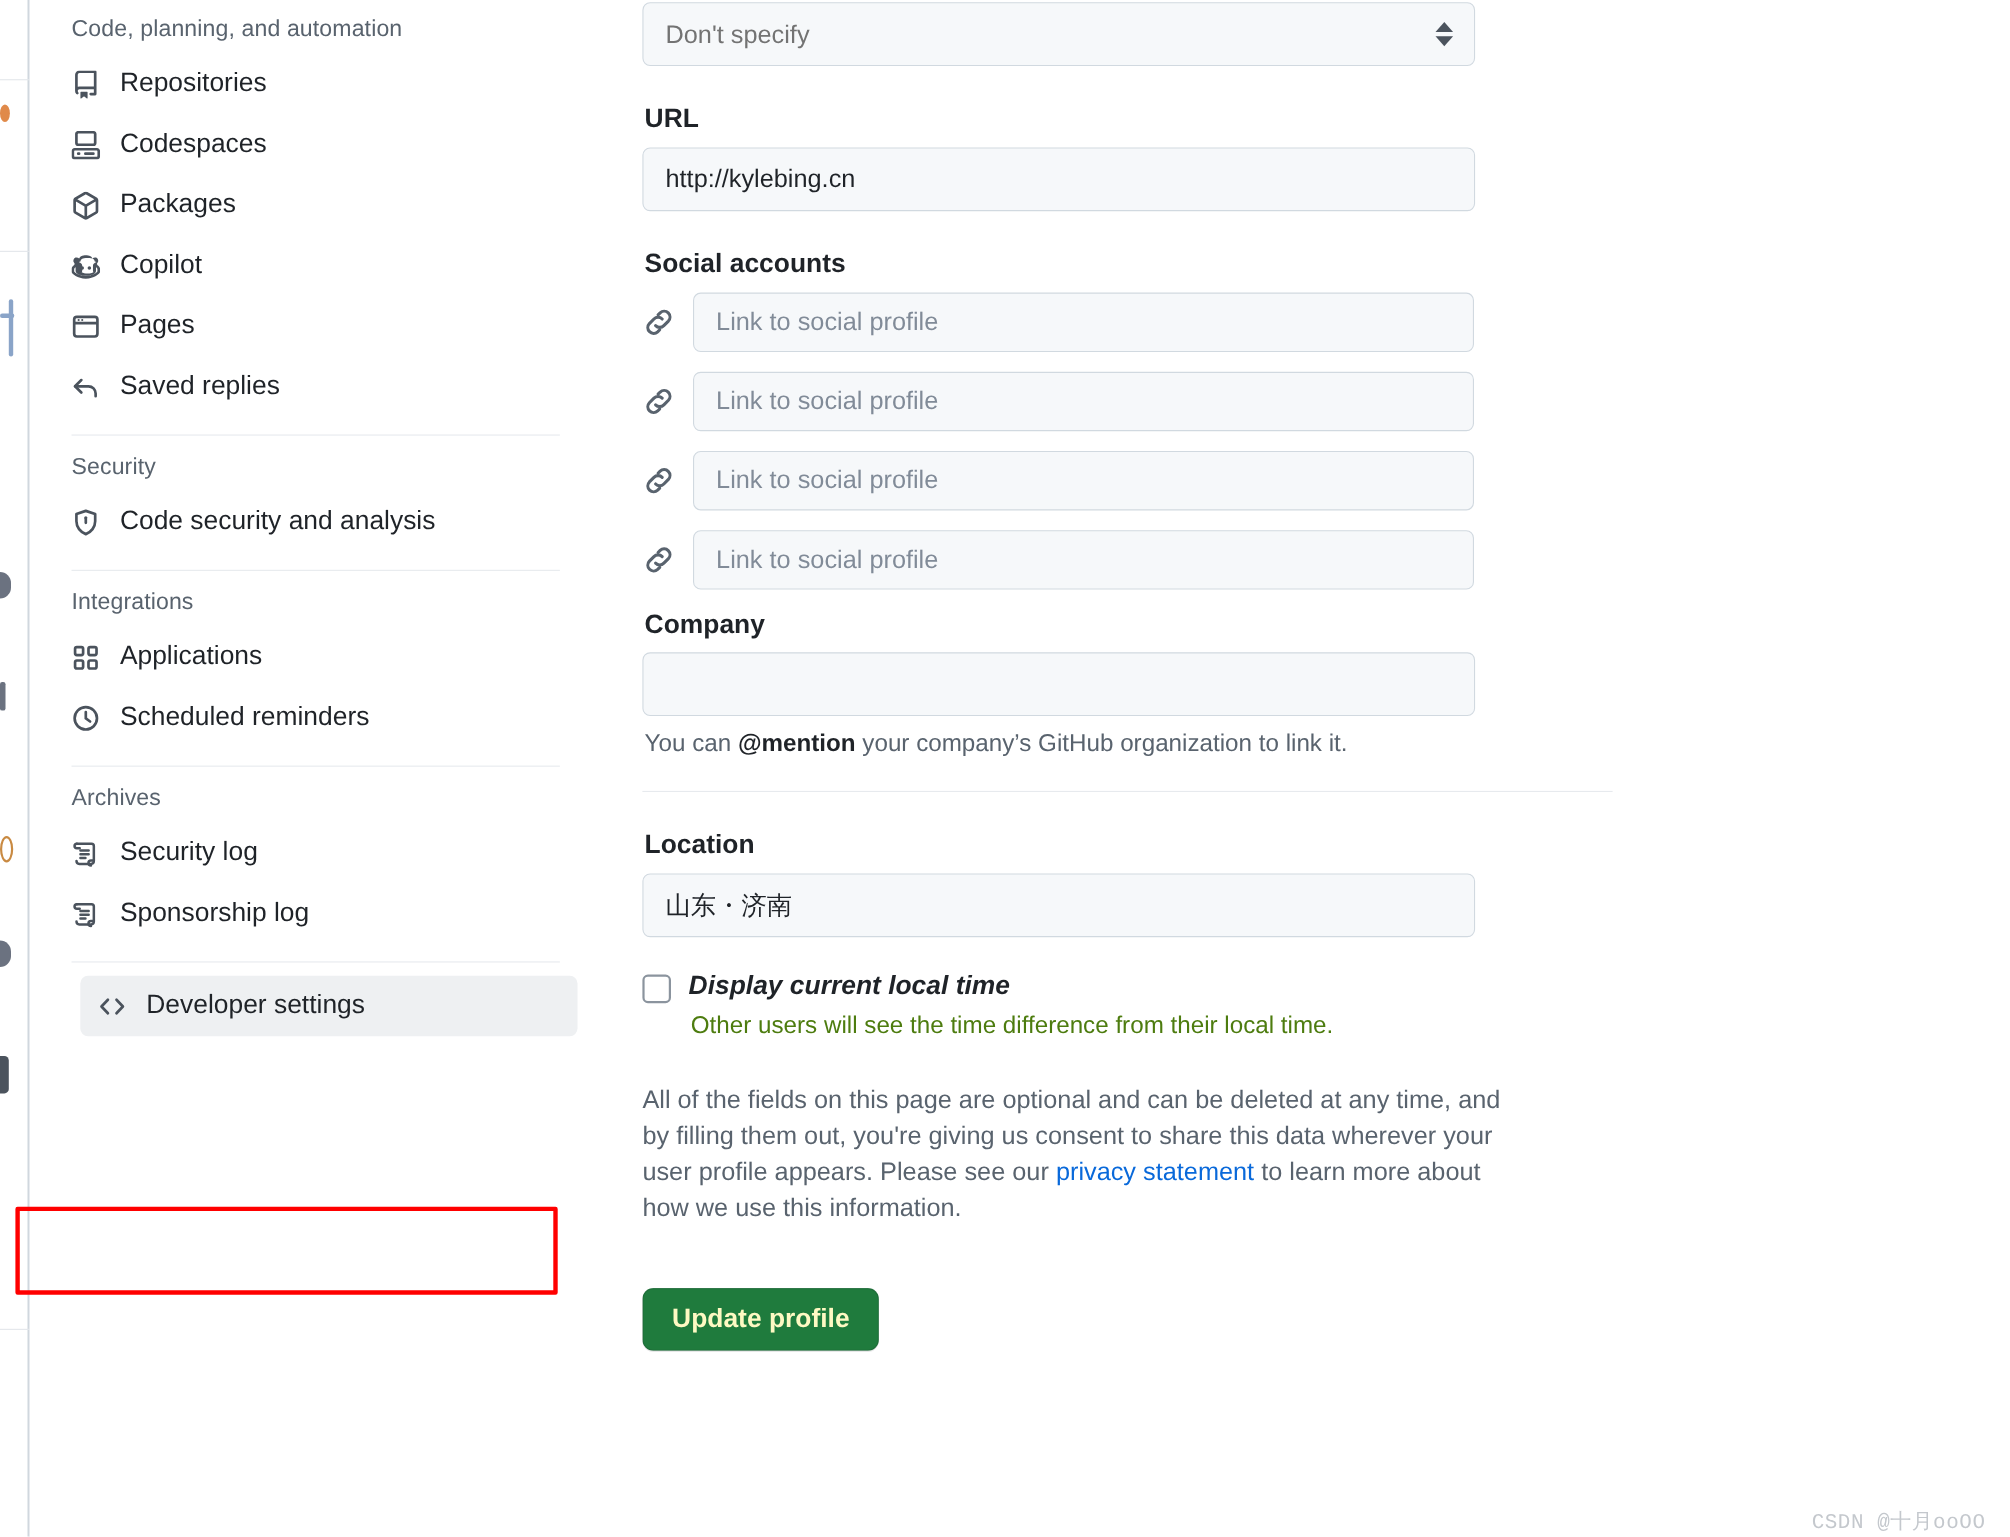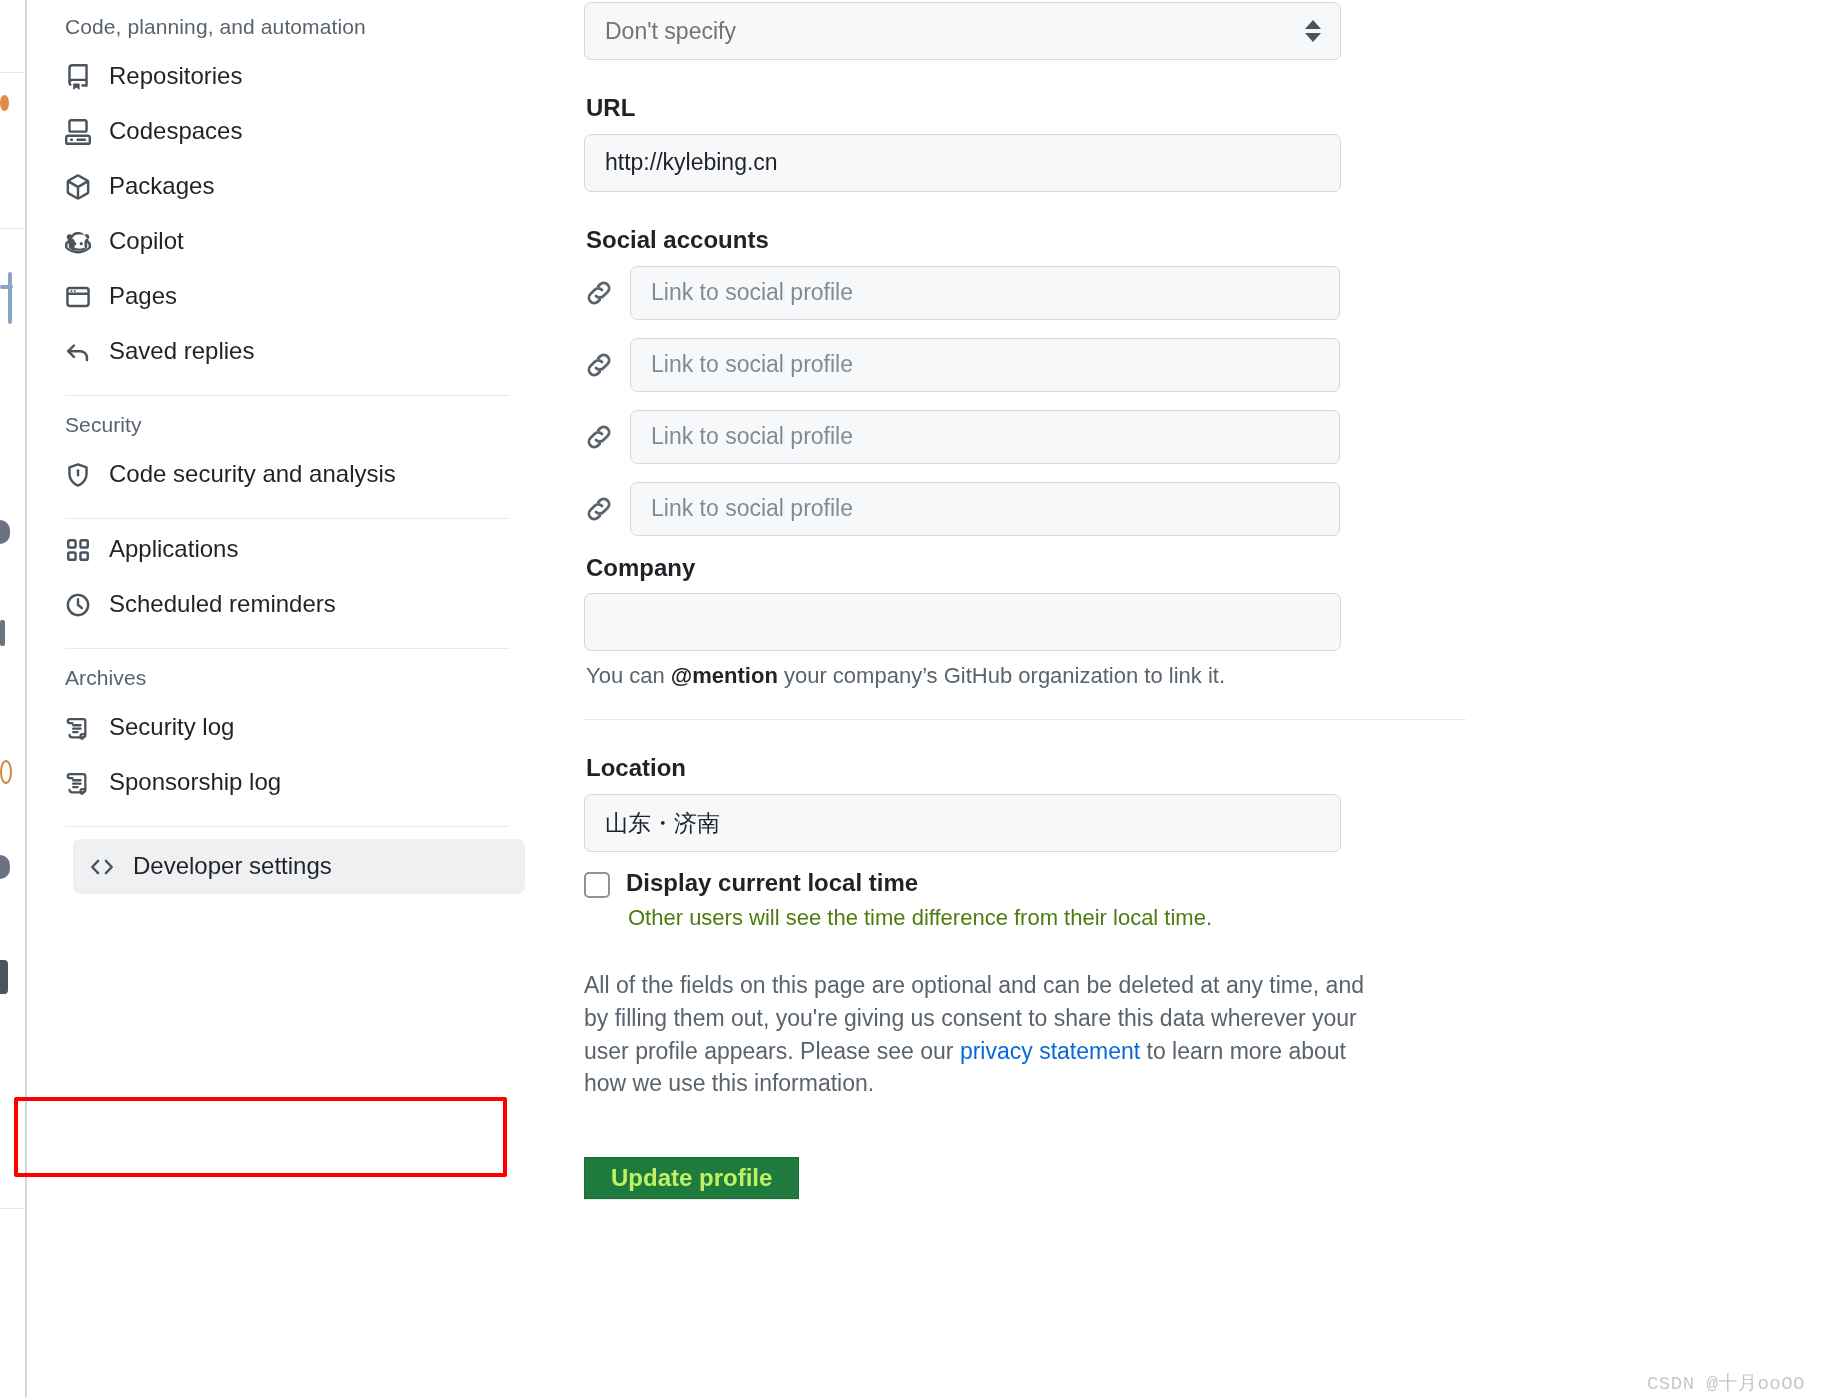--- a/index.html
+++ b/index.html
@@ -92,38 +92,38 @@
     background: #f6f8fa; font-size: 23px; padding: 0 20px; outline: none;
     font-family: "Liberation Sans", sans-serif; color: #1f2328;
   }
   .social-input::placeholder { color: #818b98; }
 
   .help-text { font-size: 22px; color: #59636e; margin: 12px 0 0 2px; }
   .help-text b { color: #1f2328; font-weight: 700; }
 
   .hr-wide { height: 1px; background: #e7eaee; width: 882px; margin: 30px 0 34px 0; }
 
-  .checkbox-row { display: flex; align-items: center; gap: 16px; margin-top: 16px; }
+  .checkbox-row { display: flex; align-items: center; gap: 16px; margin-top: 30px; font-style: italic; }
   .chk {
     width: 26px; height: 26px; border: 2px solid #8b949e; border-radius: 5px;
     background: #ffffff; flex: 0 0 26px; margin-top: 4px; cursor: pointer;
   }
   .chk-label { font-size: 24px; font-weight: 700; color: #1f2328; line-height: 1.25; }
   .chk-sub { font-size: 22px; color: #4d7c0f; margin: 7px 0 0 44px; }
 
   .disclaimer {
     font-size: 23px; color: #59636e; line-height: 1.42;
     width: 800px; margin-top: 38px;
   }
   .disclaimer a { color: #0969da; text-decoration: none; }
 
   .btn-primary {
-    margin-top: 34px; height: 42px; padding: 0 26px;
-    background: #1f7b3d; color: #bef264; border: 1px solid rgba(27,31,36,.15);
-    border-radius: 0; font-size: 24px; font-weight: 700; cursor: pointer;
+    margin-top: 34px; height: 57px; padding: 0 26px;
+    background: #1f7b3d; color: #fef9c3; border: 1px solid rgba(27,31,36,.15);
+    border-radius: 10px; font-size: 24px; font-weight: 700; cursor: pointer;
     font-family: "Liberation Sans", sans-serif;
     box-shadow: 0 1px 0 rgba(27,31,36,.1);
   }
 
   .watermark {
     position: absolute; right: 22px; bottom: 1px;
     font-size: 19px; color: #c4c8cd; letter-spacing: .5px;
     font-family: Liberation Mono, monospace;
   }
 </style>
@@ -225,20 +225,21 @@
               <circle cx="8" cy="5.4" r=".9" fill="currentColor" stroke="none"></circle>
             </svg>
         </span>
         <span class="nav-label">Code security and analysis</span>
       </div>
     </div>
 
     <div class="divider"></div>
 
     <div class="nav-group">
+      <div class="group-title">Integrations</div>
       <div class="nav-item">
         <span class="nav-icon">
           <svg width="26" height="26" viewBox="0 0 16 16" fill="none" stroke="currentColor" stroke-width="1.5">
               <rect x="2" y="2" width="4.5" height="4.5" rx="1"></rect>
               <rect x="9.5" y="2" width="4.5" height="4.5" rx="1"></rect>
               <rect x="2" y="9.5" width="4.5" height="4.5" rx="1"></rect>
               <rect x="9.5" y="9.5" width="4.5" height="4.5" rx="1"></rect>
             </svg>
         </span>
         <span class="nav-label">Applications</span>

